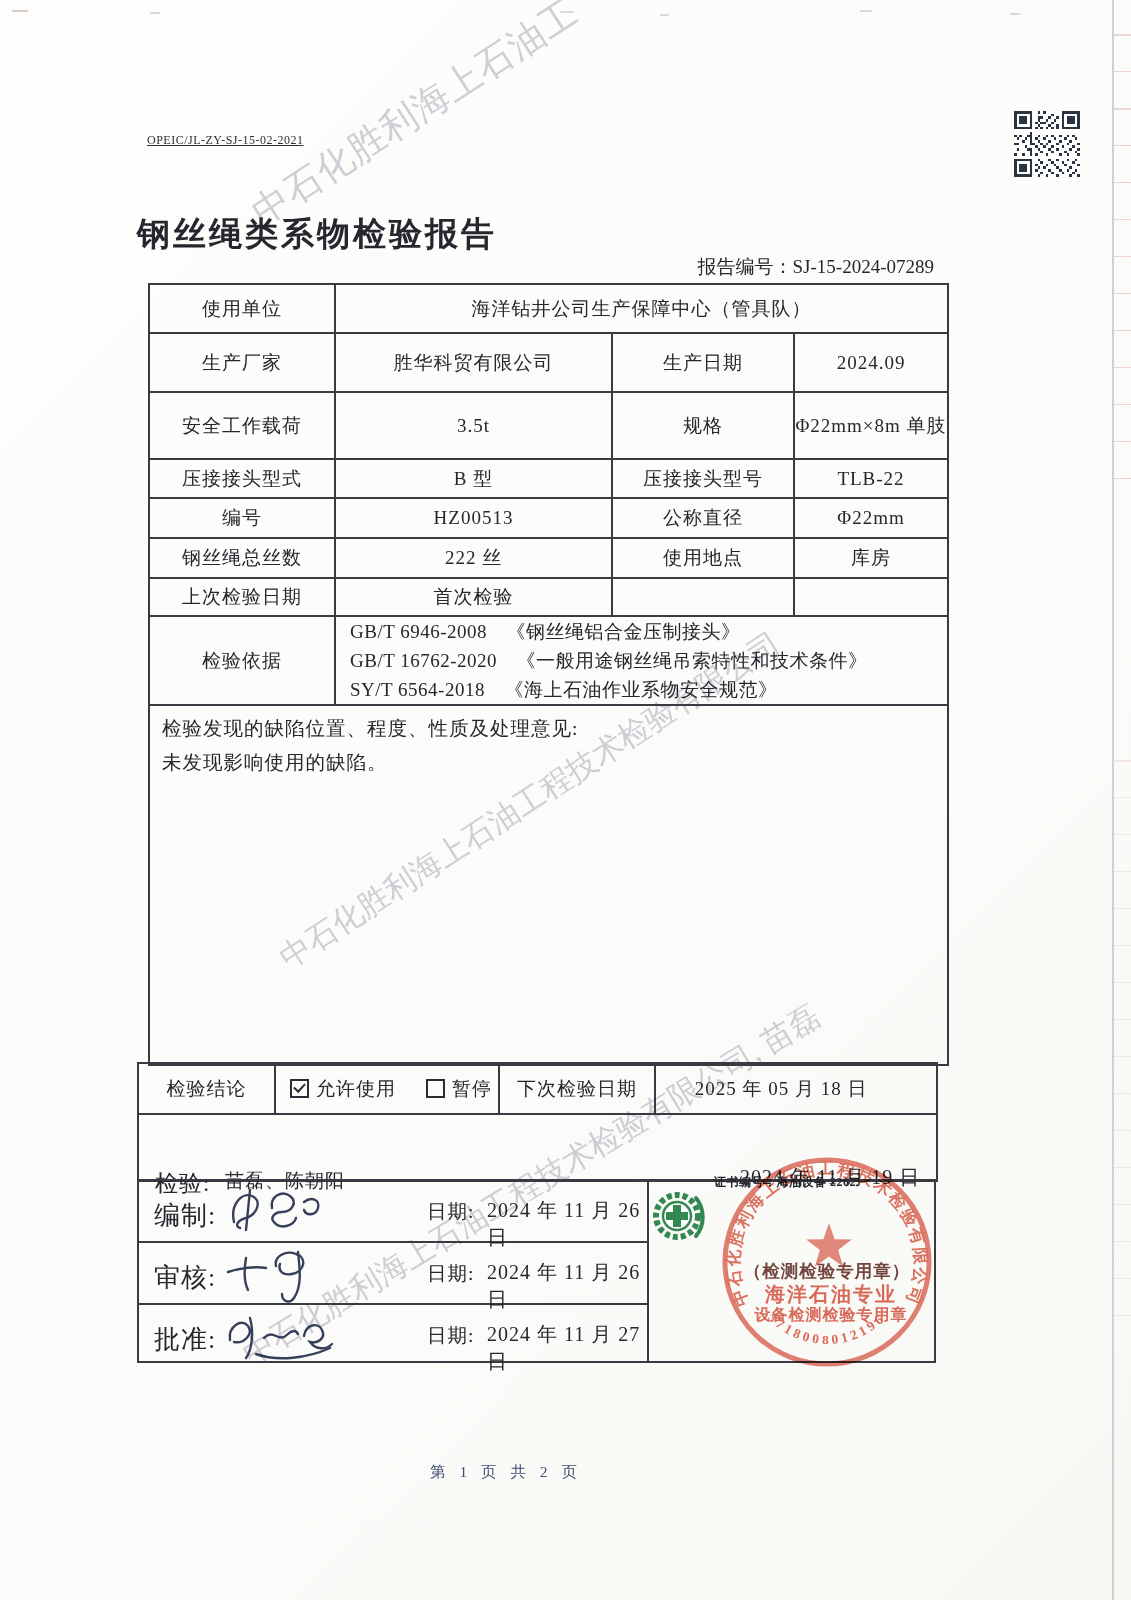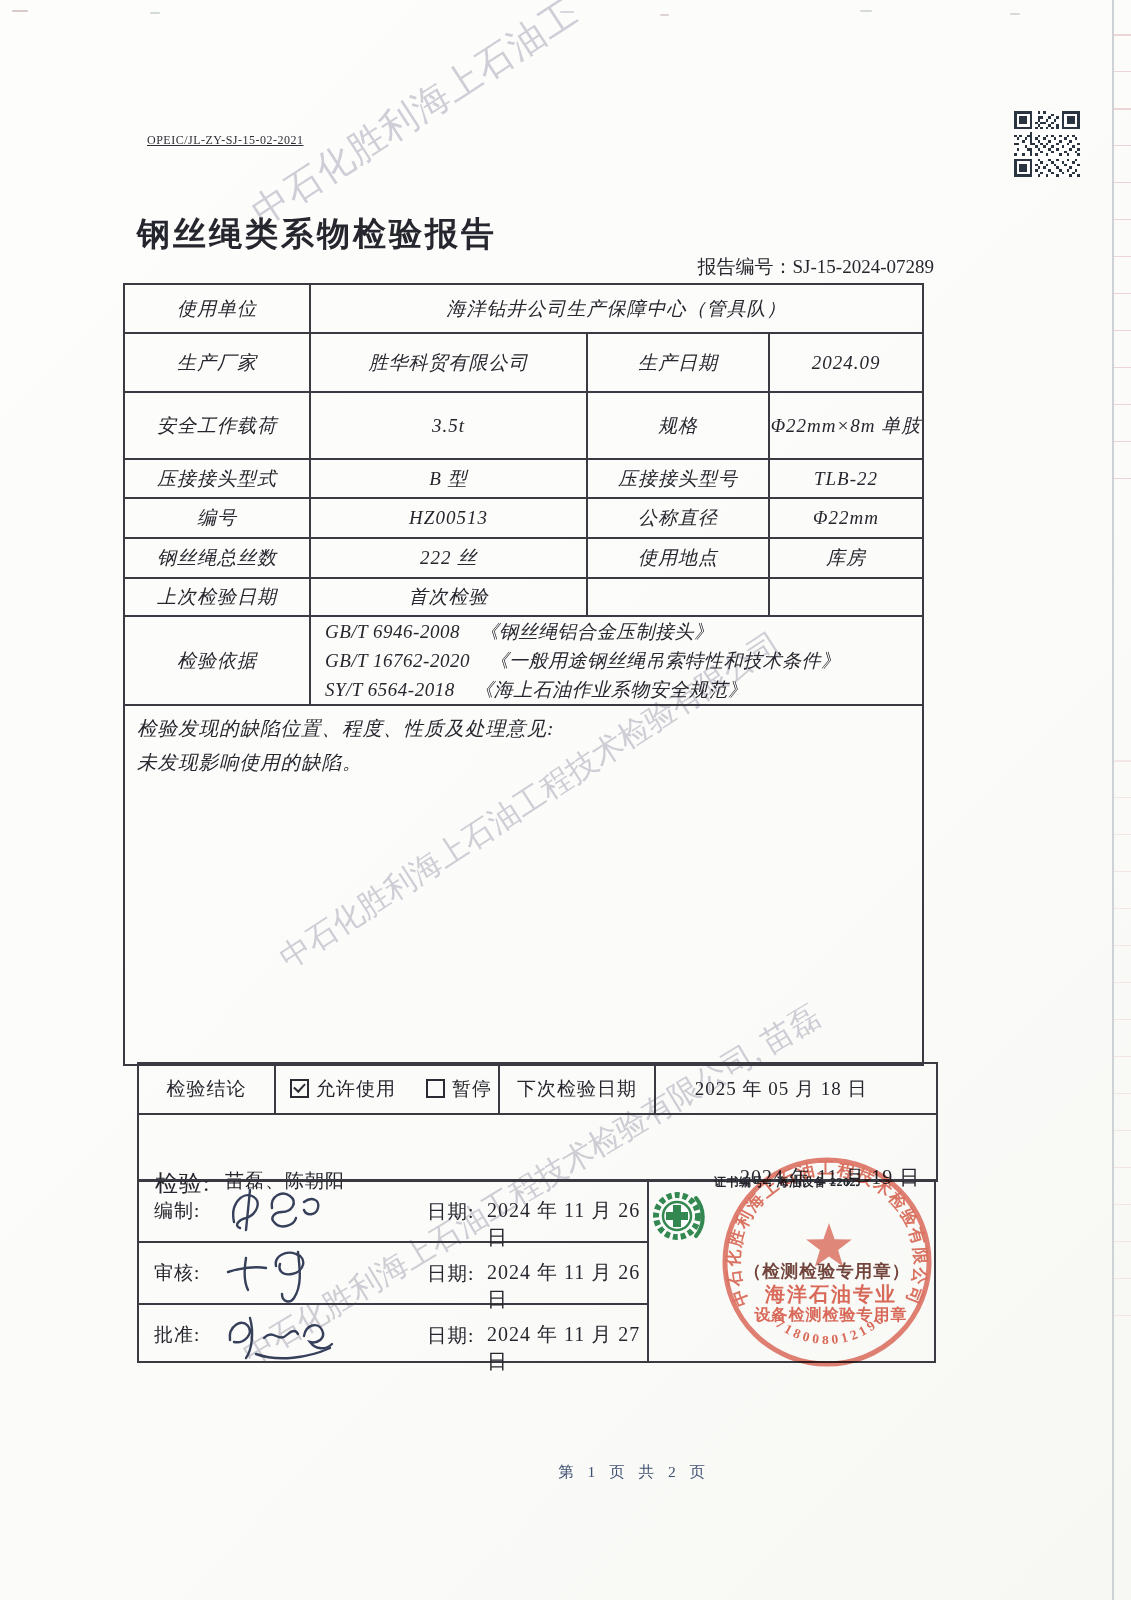--- a/index.html
+++ b/index.html
@@ -36,31 +36,31 @@
   .cbgap { margin-left:30px; }
   .relcell { position:relative; height:100%; }
   .insp-label { position:absolute; left:16px; top:20px; font-size:23px; letter-spacing:1px; }
   .insp-names { position:absolute; left:86px; top:20px; font-size:19px; letter-spacing:1px; }
   .insp-date { position:absolute; left:601px; top:16px; font-size:20px; letter-spacing:1px; }
   
   .bottom-block { position:absolute; left:137px; top:1179px; width:795px; height:180px; border:2px solid #3a3a42; z-index:2; }
   .bb-left { position:absolute; left:0; top:0; width:508px; height:100%; }
   .bb-row { position:relative; height:60px; border-bottom:2px solid #3a3a42; }
   .bb-row:last-child { border-bottom:none; height:56px; }
-  .bb-label { position:absolute; left:15px; top:17px; font-size:19px; letter-spacing:1px; }
+  .bb-label { position:absolute; left:15px; top:17px; font-size:26px; letter-spacing:1px; }
   .bb-sig { position:absolute; left:76px; top:1px; overflow:visible; }
   .bb-date-label { position:absolute; left:288px; top:17px; font-size:19.5px; letter-spacing:1px; }
   .bb-date { position:absolute; left:348px; top:16px; font-size:20px; letter-spacing:1px; }
   .bb-right { position:absolute; left:508px; top:0; width:285px; height:100%; border-left:2px solid #3a3a42; }
   .cert-no { position:absolute; left:714px; top:1174px; width:240px; font-size:12px; font-weight:bold; letter-spacing:.5px; z-index:4; }
   
   .stamp { position:absolute; left:715px; top:1150px; width:224px; height:224px; z-index:5; mix-blend-mode:multiply; opacity:.93; }
   .green-logo { position:absolute; left:650px; top:1186px; width:58px; height:62px; z-index:3; opacity:.9; }
   .qr { position:absolute; left:1014px; top:111px; width:66px; height:66px; z-index:2; }
-  .footer { position:absolute; left:430px; top:1462px; width:280px; text-align:right; font-size:15.5px; letter-spacing:5px; color:#3e5070; z-index:2; }
+  .footer { position:absolute; left:430px; top:1462px; width:280px; text-align:left; font-size:15.5px; letter-spacing:5px; color:#3e5070; z-index:2; }
 </style>
 </head>
 <body>
 
 <div class="page">
 
   <div class="right-line"></div>
   <div class="margin-lines" style="top:34px; height:480px;"></div>
   <div class="margin-lines" style="top:760px; height:560px; opacity:.5;"></div>
   <div class="speck" style="left:12px; top:10px; width:16px; background:rgba(150,110,110,.35);"></div>
@@ -84,21 +84,21 @@
       <path d="M2,2h3v3h-3z M20,2h3v3h-3z M2,20h3v3h-3z" fill="#2b3542"></path>
       <path d="M9,0h1v1h-1z M11,0h1v1h-1z M14,1h1v1h-1z M9,2h2v1h-2z M13,2h1v1h-1z M16,2h1v1h-1z M9,3h1v1h-1z M12,3h1v1h-1z M15,3h1v1h-1z M8,4h1v1h-1z M10,4h2v1h-2z M14,4h1v1h-1z M9,5h1v1h-1z M13,5h1v1h-1z M16,5h1v1h-1z M8,6h1v1h-1z M10,6h1v1h-1z M12,6h1v1h-1z M14,6h1v1h-1z M16,6h1v1h-1z M6,8h1v1h-1z M6,10h1v1h-1z M6,12h1v1h-1z M6,14h1v1h-1z M6,16h1v1h-1z"></path>
       <path d="M0,9h1v1h-1z M2,9h1v1h-1z M5,9h2v1h-2z M9,9h1v1h-1z M12,9h1v1h-1z M14,9h1v1h-1z M17,9h1v1h-1z M20,9h1v1h-1z M22,9h1v1h-1z M1,10h1v1h-1z M4,10h1v1h-1z M8,10h1v1h-1z M11,10h1v1h-1z M15,10h1v1h-1z M19,10h1v1h-1z M23,10h1v1h-1z M3,11h1v1h-1z M6,11h1v1h-1z M9,11h1v1h-1z M13,11h1v1h-1z M17,11h1v1h-1z M21,11h1v1h-1z M0,12h2v1h-2z M7,12h1v1h-1z M10,12h1v1h-1z M12,12h1v1h-1z M16,12h1v1h-1z M20,12h1v1h-1z M24,12h1v1h-1z M4,13h1v1h-1z M8,13h1v1h-1z M11,13h1v1h-1z M14,13h1v1h-1z M18,13h1v1h-1z M22,13h1v1h-1z M1,14h1v1h-1z M5,14h1v1h-1z M9,14h1v1h-1z M13,14h1v1h-1z M16,14h1v1h-1z M21,14h1v1h-1z M24,14h1v1h-1z M6,15h1v1h-1z M10,15h1v1h-1z M14,15h1v1h-1z M19,15h1v1h-1z M23,15h1v1h-1z M0,16h1v1h-1z M3,16h1v1h-1z M8,16h1v1h-1z M12,16h1v1h-1z M17,16h1v1h-1z M20,16h1v1h-1z M24,16h1v1h-1z"></path>
       <path d="M9,18h1v1h-1z M13,18h1v1h-1z M16,18h1v1h-1z M20,18h1v1h-1z M23,18h1v1h-1z M10,19h1v1h-1z M14,19h1v1h-1z M18,19h1v1h-1z M22,19h1v1h-1z M8,20h1v1h-1z M12,20h1v1h-1z M15,20h1v1h-1z M19,20h1v1h-1z M24,20h1v1h-1z M9,21h1v1h-1z M11,21h1v1h-1z M16,21h1v1h-1z M21,21h1v1h-1z M8,22h1v1h-1z M13,22h1v1h-1z M17,22h1v1h-1z M20,22h1v1h-1z M23,22h1v1h-1z M10,23h1v1h-1z M14,23h1v1h-1z M18,23h1v1h-1z M22,23h1v1h-1z M9,24h1v1h-1z M12,24h1v1h-1z M16,24h1v1h-1z M21,24h1v1h-1z M24,24h1v1h-1z"></path>
     </g>
   </svg>
 
   <div class="title">钢丝绳类系物检验报告</div>
   <div class="report-no">报告编号：SJ-15-2024-07289</div>
 
-  <table class="t" style="left:123px; top:283px; width:799px;font-style:italic;">
+  <table class="t" style="left:148px; top:283px; width:799px;">
     <colgroup>
         <col style="width:186px">
         <col style="width:277px">
         <col style="width:182px">
         <col style="width:154px">
       </colgroup>
     <tbody>
         <tr style="height:49px">
       <td>使用单位</td>
       <td colspan="3">海洋钻井公司生产保障中心（管具队）</td>

